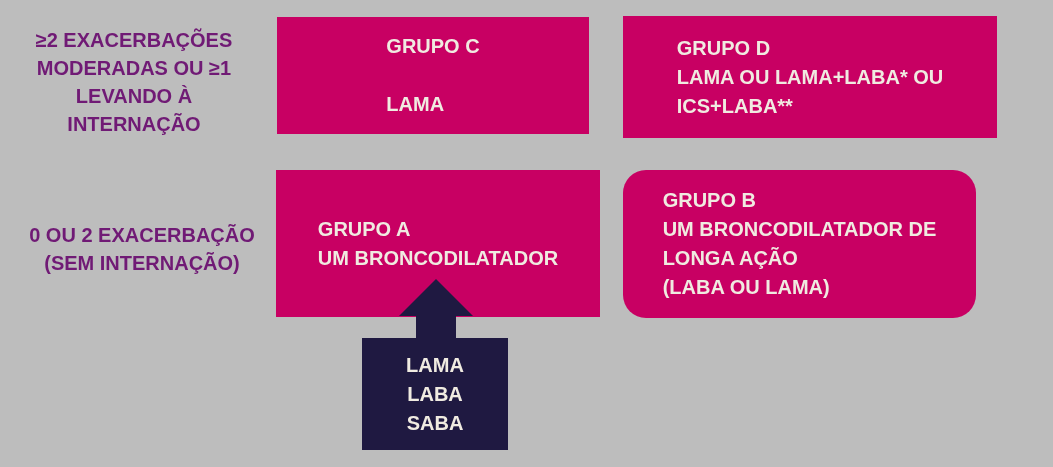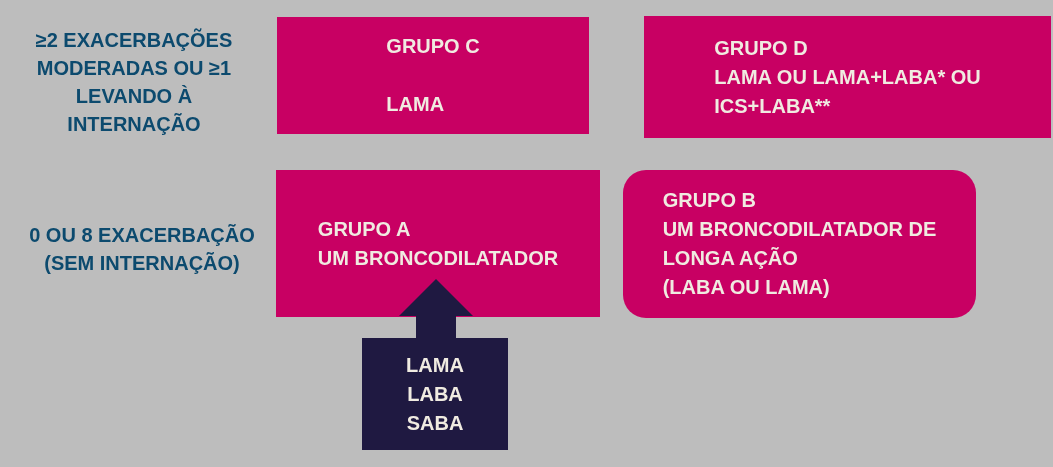--- a/index.html
+++ b/index.html
@@ -10,21 +10,21 @@
   .canvas {
     position: relative;
     width: 1053px;
     height: 467px;
     background: #BDBDBD;
     overflow: hidden;
     font-family: "Liberation Sans", "DejaVu Sans", sans-serif;
   }
   .row-label {
     position: absolute;
-    color: #0c4a6e;
+    color: #701a75;
     font-weight: 700;
     font-size: 20px;
     line-height: 28px;
     text-align: center;
     white-space: pre-line;
   }
   .row-label.top    { left: 4px;  top: 26px;  width: 260px; }
   .row-label.bottom { left: 8px;  top: 221px; width: 268px; }
 
   .group-box {
@@ -33,21 +33,21 @@
     color: #F0EBE1;
     font-weight: 700;
     font-size: 20px;
     line-height: 29px;
     white-space: pre-line;
     display: flex;
     align-items: center;
     justify-content: center;
   }
   .box-c { left: 277px; top: 17px;  width: 312px; height: 117px; }
-  .box-d { left: 623px; top: 16px;  width: 407px; height: 122px; margin-left: 21px; }
+  .box-d { left: 623px; top: 16px;  width: 374px; height: 122px; }
   .box-a { left: 276px; top: 170px; width: 324px; height: 147px; }
   .box-b { left: 623px; top: 170px; width: 353px; height: 148px; border-radius: 23px; }
 
   .arrow-head {
     position: absolute;
     left: 399px;
     top: 279px;
     width: 0;
     height: 0;
     border-left: 37px solid transparent;
@@ -83,21 +83,21 @@
 </head>
 <body>
 
 <div class="canvas">
 
   <div class="row-label top">≥2 EXACERBAÇÕES
 MODERADAS OU ≥1
 LEVANDO À
 INTERNAÇÃO</div>
 
-  <div class="row-label bottom">0 OU 8 EXACERBAÇÃO
+  <div class="row-label bottom">0 OU 2 EXACERBAÇÃO
 (SEM INTERNAÇÃO)</div>
 
   <div class="group-box box-c">GRUPO C
 
 LAMA</div>
 
   <div class="group-box box-d">GRUPO D
 LAMA OU LAMA+LABA* OU
 ICS+LABA**</div>
 

